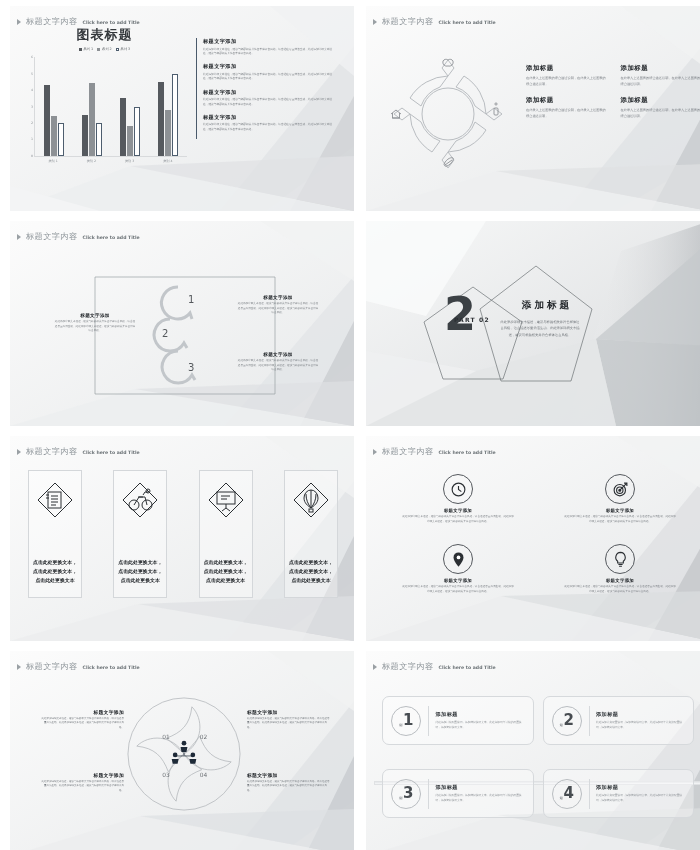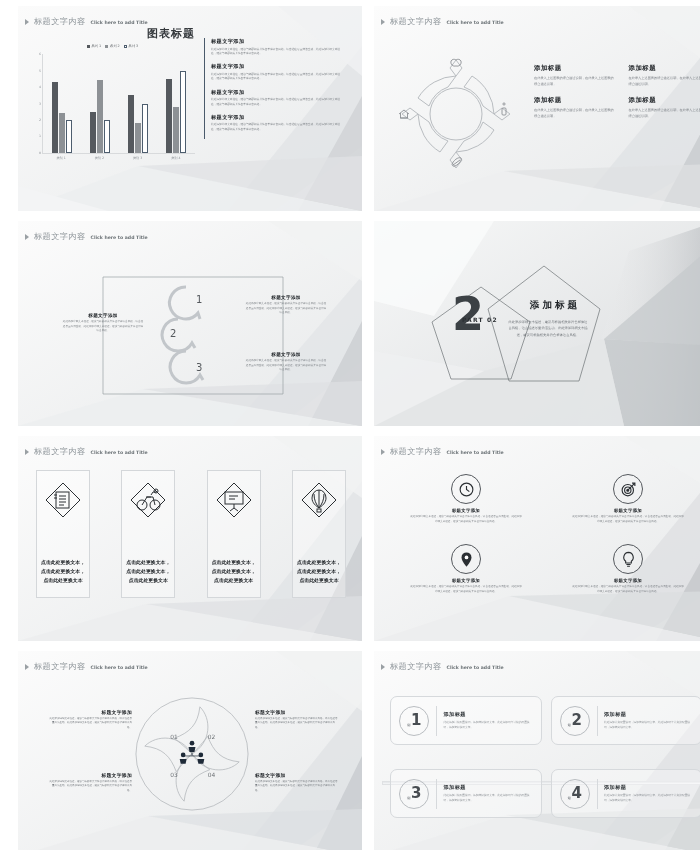--- a/index.html
+++ b/index.html
@@ -8,21 +8,21 @@
     background:#ffffff;
     font-family:"DejaVu Sans","Liberation Sans",sans-serif;
     overflow:hidden;
   }
   .grid{
     width:700px; height:850px;
     display:grid;
     grid-template-columns:344px 344px;
     grid-template-rows:repeat(4,205px);
     column-gap:12px; row-gap:10px;
-    padding:6px 0 0 18px;
+    padding:6px 0 0 10px;
   }
   .slide{
     position:relative; width:344px; height:205px;
     overflow:hidden;
     background:#f2f3f4;
   }
   .slide .bg{ position:absolute; inset:0; }
   .slide .bg svg{ width:100%; height:100%; display:block; }
 
   
@@ -30,21 +30,21 @@
   .hdr .tri{
     width:0;height:0;border-left:4px solid #9aa0a4;
     border-top:3px solid transparent;border-bottom:3px solid transparent;
     align-self:center;
   }
   .hdr .zh{ font-size:8.2px; color:#8f969b; letter-spacing:.4px;}
   .hdr .en{ font-size:4.6px; color:#6d7478; font-weight:bold; }
 
   
   .s1-chart{ position:absolute; left:12px; top:20px; width:165px; height:155px; }
-  .s1-title{ text-align:right; font-size:11px; font-weight:bold; color:#34383c; letter-spacing:1px;}
+  .s1-title{ text-align:center; font-size:13px; font-weight:bold; color:#34383c; letter-spacing:1px;}
   .s1-legend{ display:flex; justify-content:center; gap:4px; margin-top:3px; }
   .s1-legend span{ display:flex; align-items:center; gap:1.5px; font-size:3.4px; color:#5d6266; }
   .s1-legend i{ width:3px;height:3px; display:block;}
   .plot{ position:relative; margin-top:6px; height:100px; margin-left:12px; border-left:.4px solid #d8dadc; border-bottom:.4px solid #d8dadc;}
   .ytick{ position:absolute; left:-9px; font-size:3.2px; color:#8b9095; transform:translateY(-50%); width:7px; text-align:right;}
   .groups{ position:absolute; inset:0; display:flex; justify-content:space-around; align-items:flex-end; }
   .grp{ display:flex; align-items:flex-end; gap:.8px; height:100%; }
   .bar{ width:6.2px; }
   .bar.s1{ background:#55595e; }
   .bar.s2{ background:#8d9195; }

